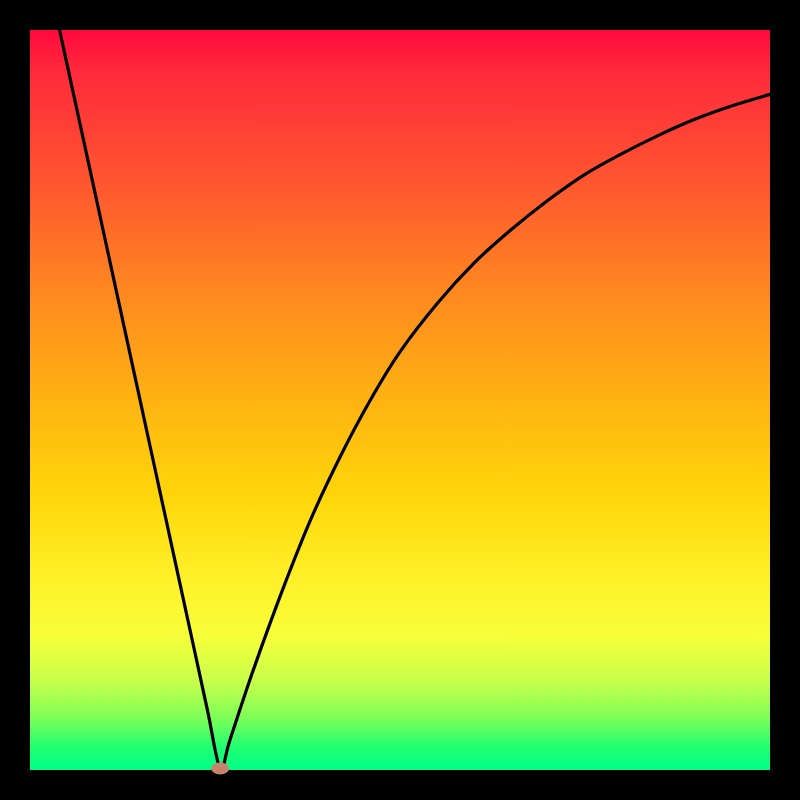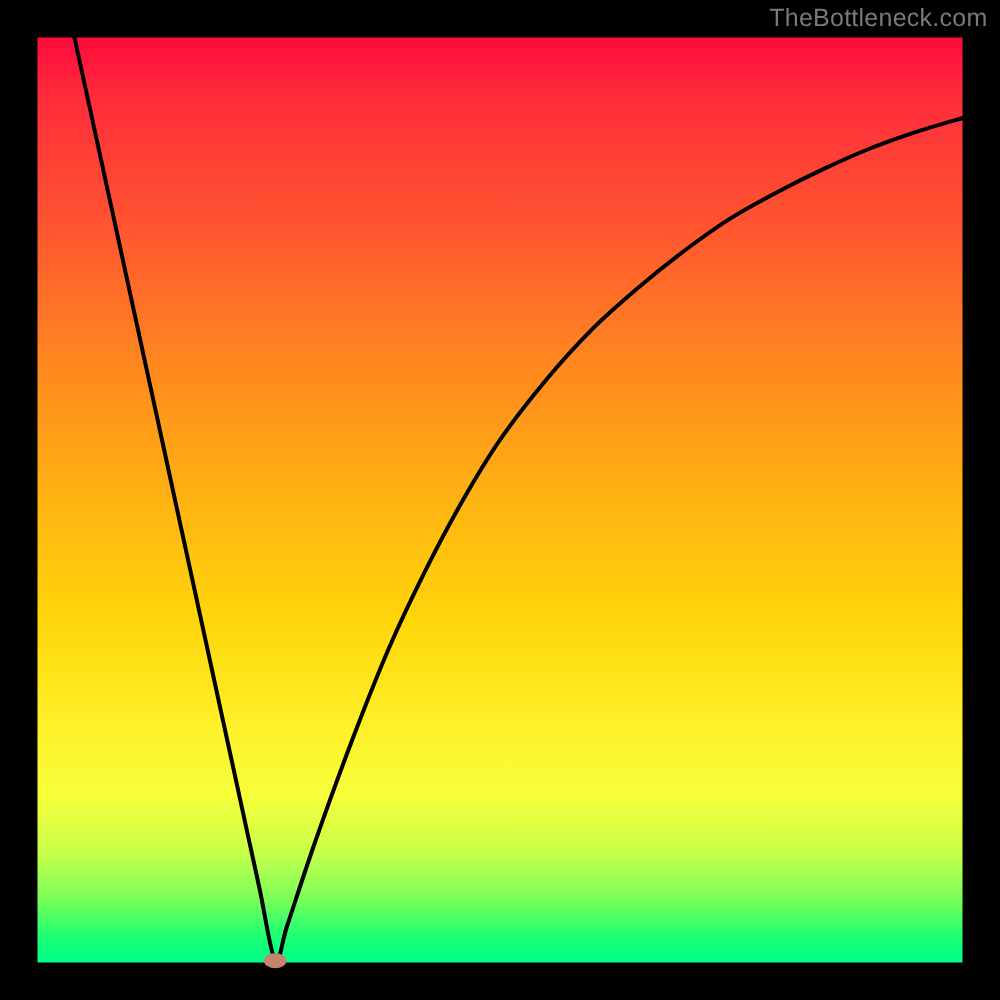--- a/index.html
+++ b/index.html
@@ -63,14 +63,13 @@
 </head>
 <body>
 
 <div class="frame">
   <div class="plot">
     <svg class="curve" viewBox="0 0 740 740" preserveAspectRatio="none">
       <path d="M 29.60 0.00 C 32.07 11.35 39.47 45.39 44.40 68.08 C 49.33 90.77 54.27 113.47 59.20 136.16 C 64.13 158.85 69.07 181.55 74.00 204.24 C 78.93 226.93 83.87 249.63 88.80 272.32 C 93.73 295.01 98.67 317.71 103.60 340.40 C 108.53 363.09 113.47 385.79 118.40 408.48 C 123.33 431.17 128.27 453.87 133.20 476.56 C 138.13 499.25 143.07 521.95 148.00 544.64 C 152.93 567.33 157.87 590.03 162.80 612.72 C 167.73 635.41 173.04 659.83 177.60 680.80 C 182.16 701.77 186.48 733.59 190.18 738.52 C 193.88 743.45 194.50 726.19 199.80 710.40 C 205.10 694.61 213.37 668.47 222.00 643.80 C 230.63 619.13 241.73 588.30 251.60 562.40 C 261.47 536.50 271.33 511.22 281.20 488.40 C 291.07 465.58 300.93 445.23 310.80 425.50 C 320.67 405.77 330.53 387.27 340.40 370.00 C 350.27 352.73 358.90 337.93 370.00 321.90 C 381.10 305.87 394.67 288.60 407.00 273.80 C 419.33 259.00 431.67 245.43 444.00 233.10 C 456.33 220.77 468.67 210.28 481.00 199.80 C 493.33 189.32 505.67 179.45 518.00 170.20 C 530.33 160.95 542.67 152.07 555.00 144.30 C 567.33 136.53 579.67 130.12 592.00 123.58 C 604.33 117.04 616.67 110.88 629.00 105.08 C 641.33 99.28 653.67 93.73 666.00 88.80 C 678.33 83.87 690.67 79.55 703.00 75.48 C 715.33 71.41 733.83 66.23 740.00 64.38" fill="none" stroke="#000" stroke-width="3.2" stroke-linecap="round" stroke-linejoin="round"></path>
       <ellipse cx="190.18" cy="738.52" rx="9" ry="6" fill="#c8836f"></ellipse>
     </svg>
   </div>
-  <div class="watermark">TheBottleneck.com</div>
 </div>
 
 </body></html>

